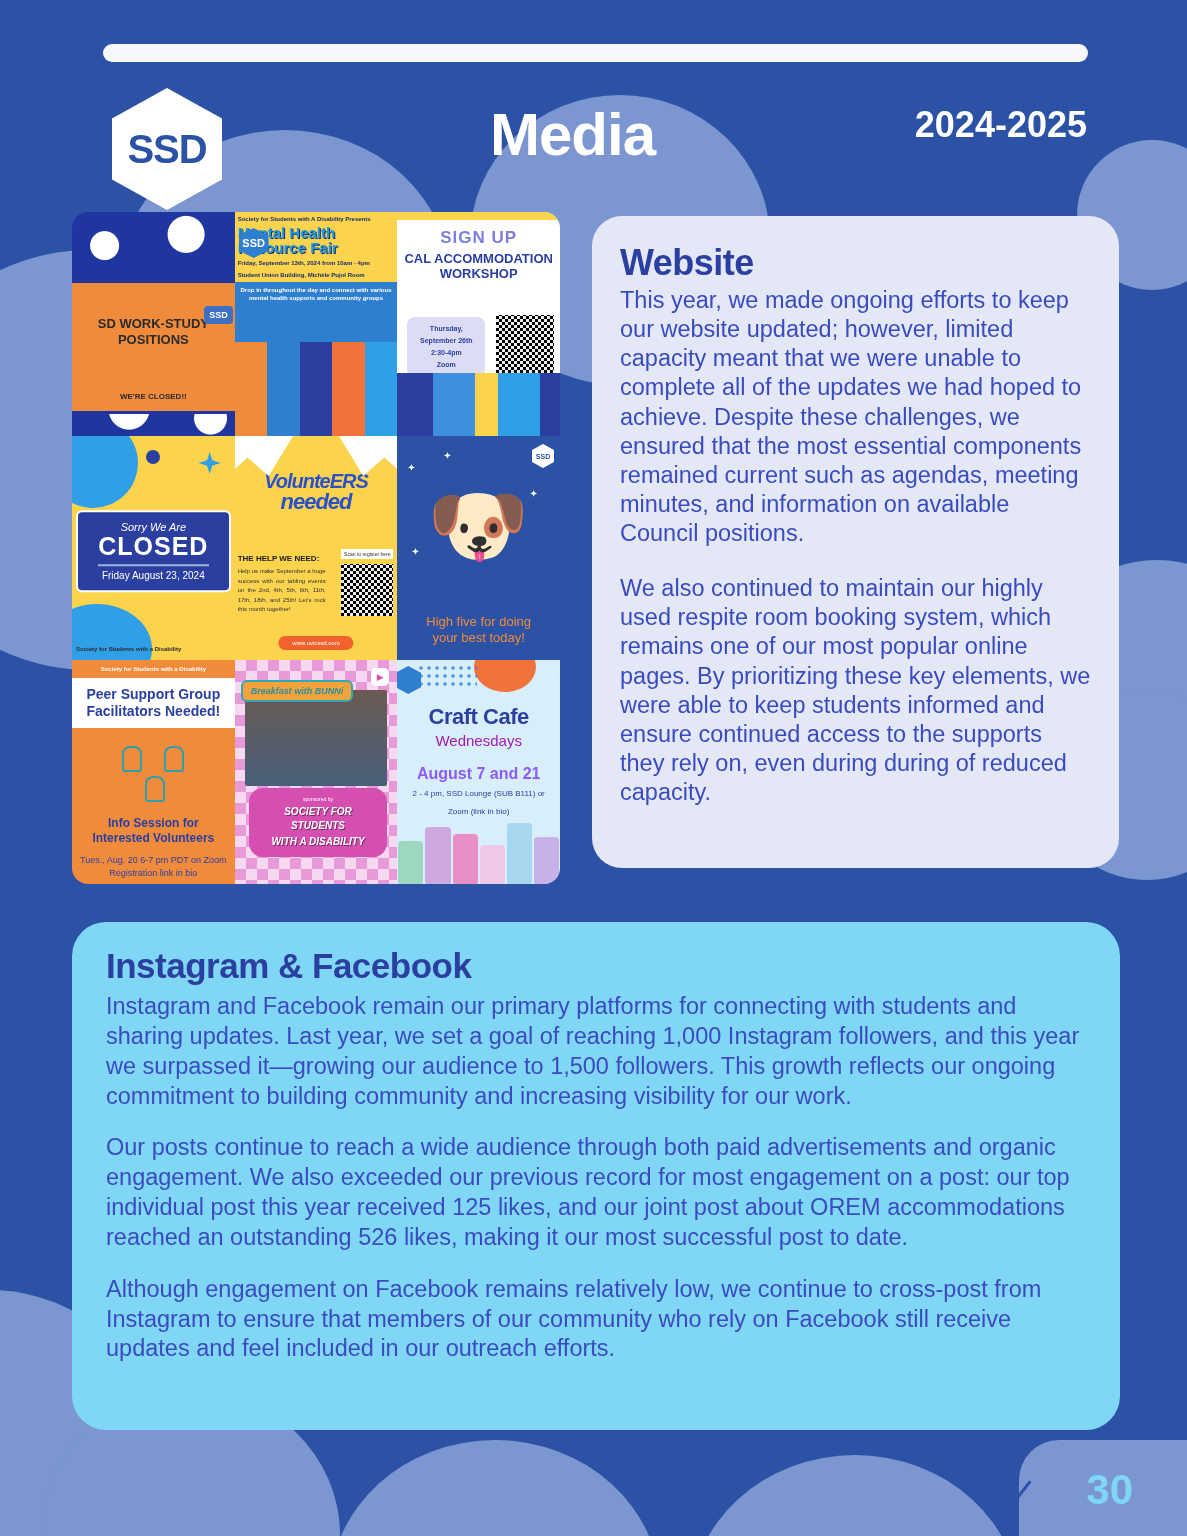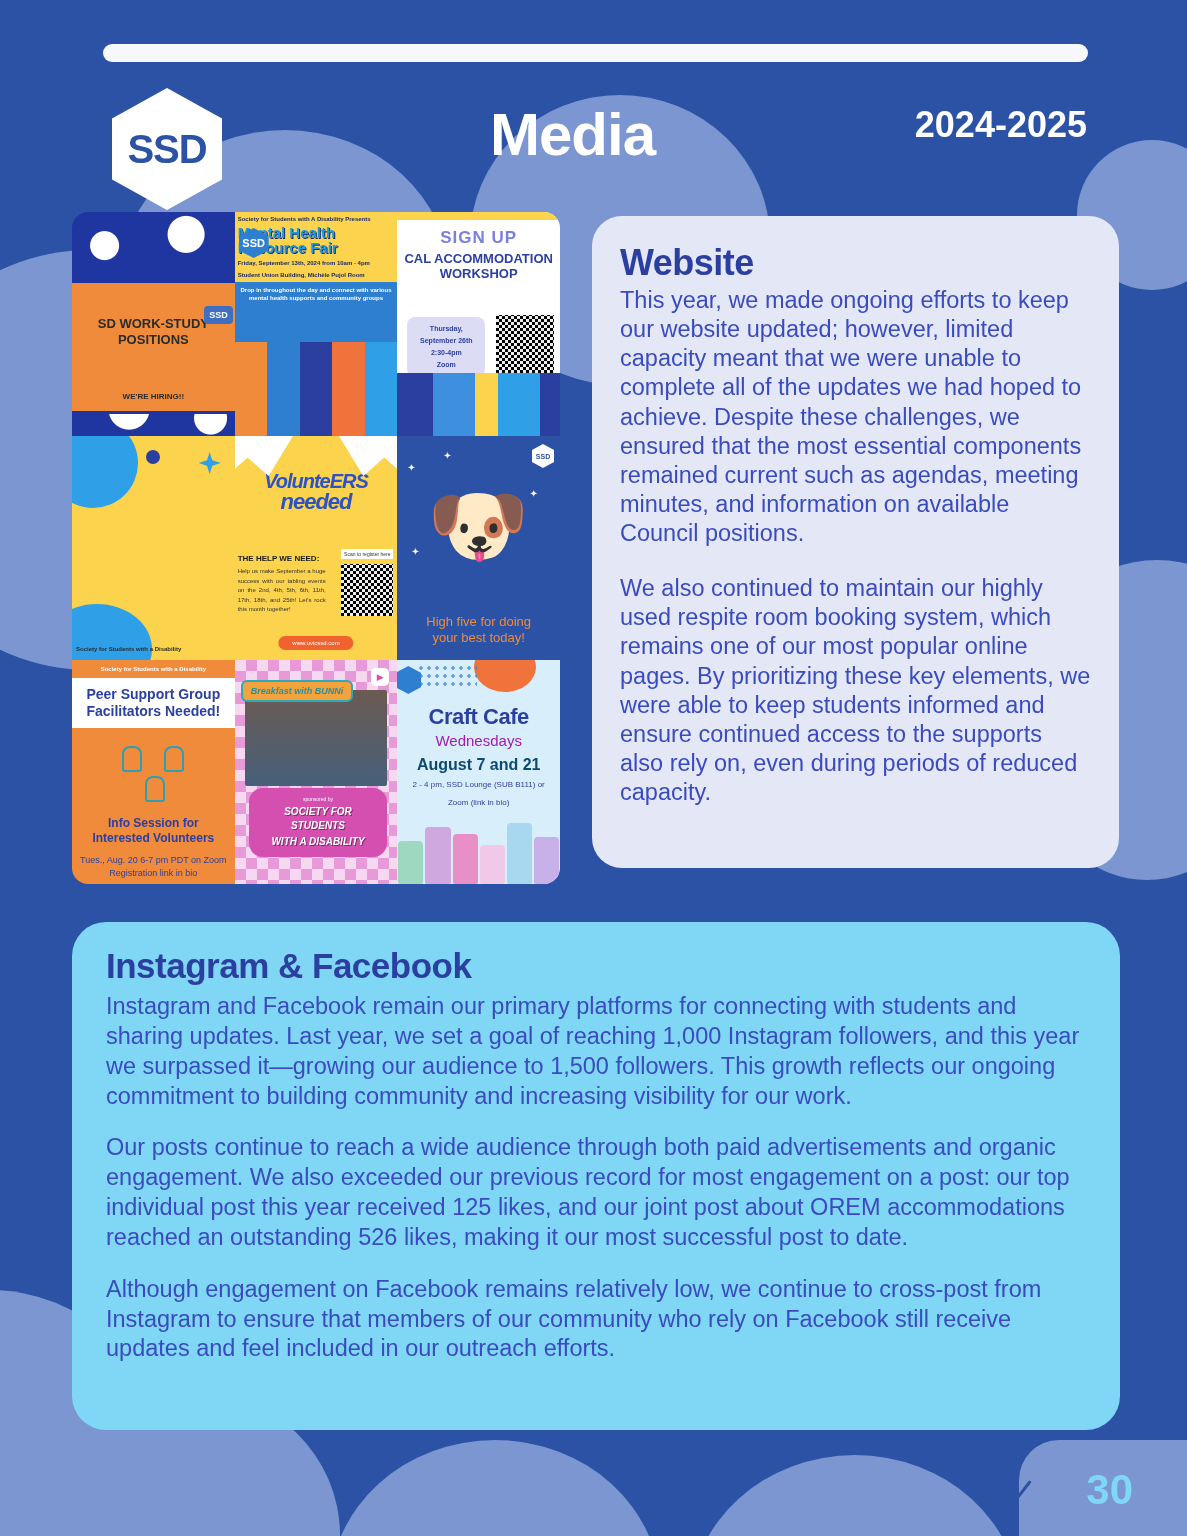--- a/index.html
+++ b/index.html
@@ -172,21 +172,21 @@
   .c8 .play{position:absolute;right:8px;top:8px;width:18px;height:18px;background:#fff;border-radius:5px;
     display:flex;align-items:center;justify-content:center;color:#d44fb0;font-size:9px;}
 
   
   .c9{background:#d9eefb;}
   .c9 .sun{position:absolute;right:24px;top:-18px;width:62px;height:50px;border-radius:50%;background:#f0733c;}
   .c9 .dots{position:absolute;left:20px;top:4px;width:60px;height:26px;
     background:radial-gradient(#2f7fd0 0 1.5px,transparent 2px) 0 0/8px 8px;opacity:.7;}
   .c9 .t{text-align:center;color:#2b3fa0;font-size:22px;font-weight:bold;margin-top:44px;letter-spacing:-.5px;}
   .c9 .w{text-align:center;color:#a21caf;font-size:15px;margin-top:2px;}
-  .c9 .d{text-align:center;color:#0c4a6e;font-size:16px;font-weight:bold;margin-top:7px;}
+  .c9 .d{text-align:center;color:#8b5cf6;font-size:16px;font-weight:bold;margin-top:16px;}
   .c9 .i{text-align:center;color:#2b3fa0;font-size:8px;margin-top:5px;line-height:1.6;}
   .c9 .jars{position:absolute;left:0;right:0;bottom:0;height:32%;display:flex;align-items:flex-end;}
   .c9 .jars i{flex:1;margin:0 1px;border-radius:4px 4px 2px 2px;display:block;}
   .c9 .badge{position:absolute;left:-2px;top:6px;width:26px;height:28px;background:#2f7fd0;
     clip-path:polygon(50% 0%,100% 25%,100% 75%,50% 100%,0% 75%,0% 25%);}
 
   
   .website{
     position:absolute;left:592px;top:216px;width:527px;height:652px;
     background:#e4e8f6;border-radius:30px;padding:26px 28px 0;box-sizing:border-box;
@@ -248,21 +248,21 @@
   <div class="year">2024-2025</div>
 
   <div class="collage">
 
     <div class="cell c1">
       <div class="swirl"></div>
       <div class="band">
         <b>SD WORK-STUDY POSITIONS</b>
       </div>
       <div class="band2">
-        <b>WE'RE HIRING!!</b>
+        <b>WE'RE CLOSED!!</b>
       </div>
       <div class="ssdchip">SSD</div>
     </div>
 
     <div class="cell c2">
       <div class="hdr">
         <div class="pres">Society for Students with A Disability Presents</div>
         <div class="ttl">Mental Health Resource Fair</div>
         <div class="sub">Friday, September 13th, 2024 from 10am - 4pm</div>
         <div class="sub">Student Union Building, Michèle Pujol Room</div>
@@ -290,20 +290,26 @@
       </div>
       <div class="qr"></div>
       <div class="books"></div>
     </div>
 
     <div class="cell c4">
       <div class="circ"></div>
       <div class="circ2"></div>
       <div class="star"></div>
       <div class="knob"></div>
+      <div class="sign">
+        <div class="s1">Sorry We Are</div>
+        <div class="s2">CLOSED</div>
+        <div class="hr"></div>
+        <div class="s3">Friday August 23, 2024</div>
+      </div>
       <div class="foot">Society for Students with a Disability</div>
     </div>
 
     <div class="cell c5">
       <div class="leaf"></div>
       <div class="leaf2"></div>
       <div class="v1">VolunteERS</div>
       <div class="v2">needed</div>
       <div class="need">
         <b>THE HELP WE NEED:</b>
@@ -376,21 +382,21 @@
         <i style="background:#a8d8f0;height:85%"></i>
         <i style="background:#c8b0e8;height:65%"></i>
       </div>
     </div>
 
   </div>
 
   <div class="website">
     <h2>Website</h2>
     <p>This year, we made ongoing efforts to keep our website updated; however, limited capacity meant that we were unable to complete all of the updates we had hoped to achieve. Despite these challenges, we ensured that the most essential components remained current such as agendas, meeting minutes, and information on available Council positions.</p>
-    <p>We also continued to maintain our highly used respite room booking system, which remains one of our most popular online pages. By prioritizing these key elements, we were able to keep students informed and ensure continued access to the supports also rely on, even during periods of reduced capacity.</p>
+    <p>We also continued to maintain our highly used respite room booking system, which remains one of our most popular online pages. By prioritizing these key elements, we were able to keep students informed and ensure continued access to the supports they rely on, even during during of reduced capacity.</p>
   </div>
 
   <div class="insta">
     <h2>Instagram &amp; Facebook</h2>
     <p>Instagram and Facebook remain our primary platforms for connecting with students and sharing updates. Last year, we set a goal of reaching 1,000 Instagram followers, and this year we surpassed it—growing our audience to 1,500 followers. This growth reflects our ongoing commitment to building community and increasing visibility for our work.</p>
     <p>Our posts continue to reach a wide audience through both paid advertisements and organic engagement. We also exceeded our previous record for most engagement on a post: our top individual post this year received 125 likes, and our joint post about OREM accommodations reached an outstanding 526 likes, making it our most successful post to date.</p>
     <p>Although engagement on Facebook remains relatively low, we continue to cross-post from Instagram to ensure that members of our community who rely on Facebook still receive updates and feel included in our outreach efforts.</p>
   </div>
 
   <div class="corner"></div>

